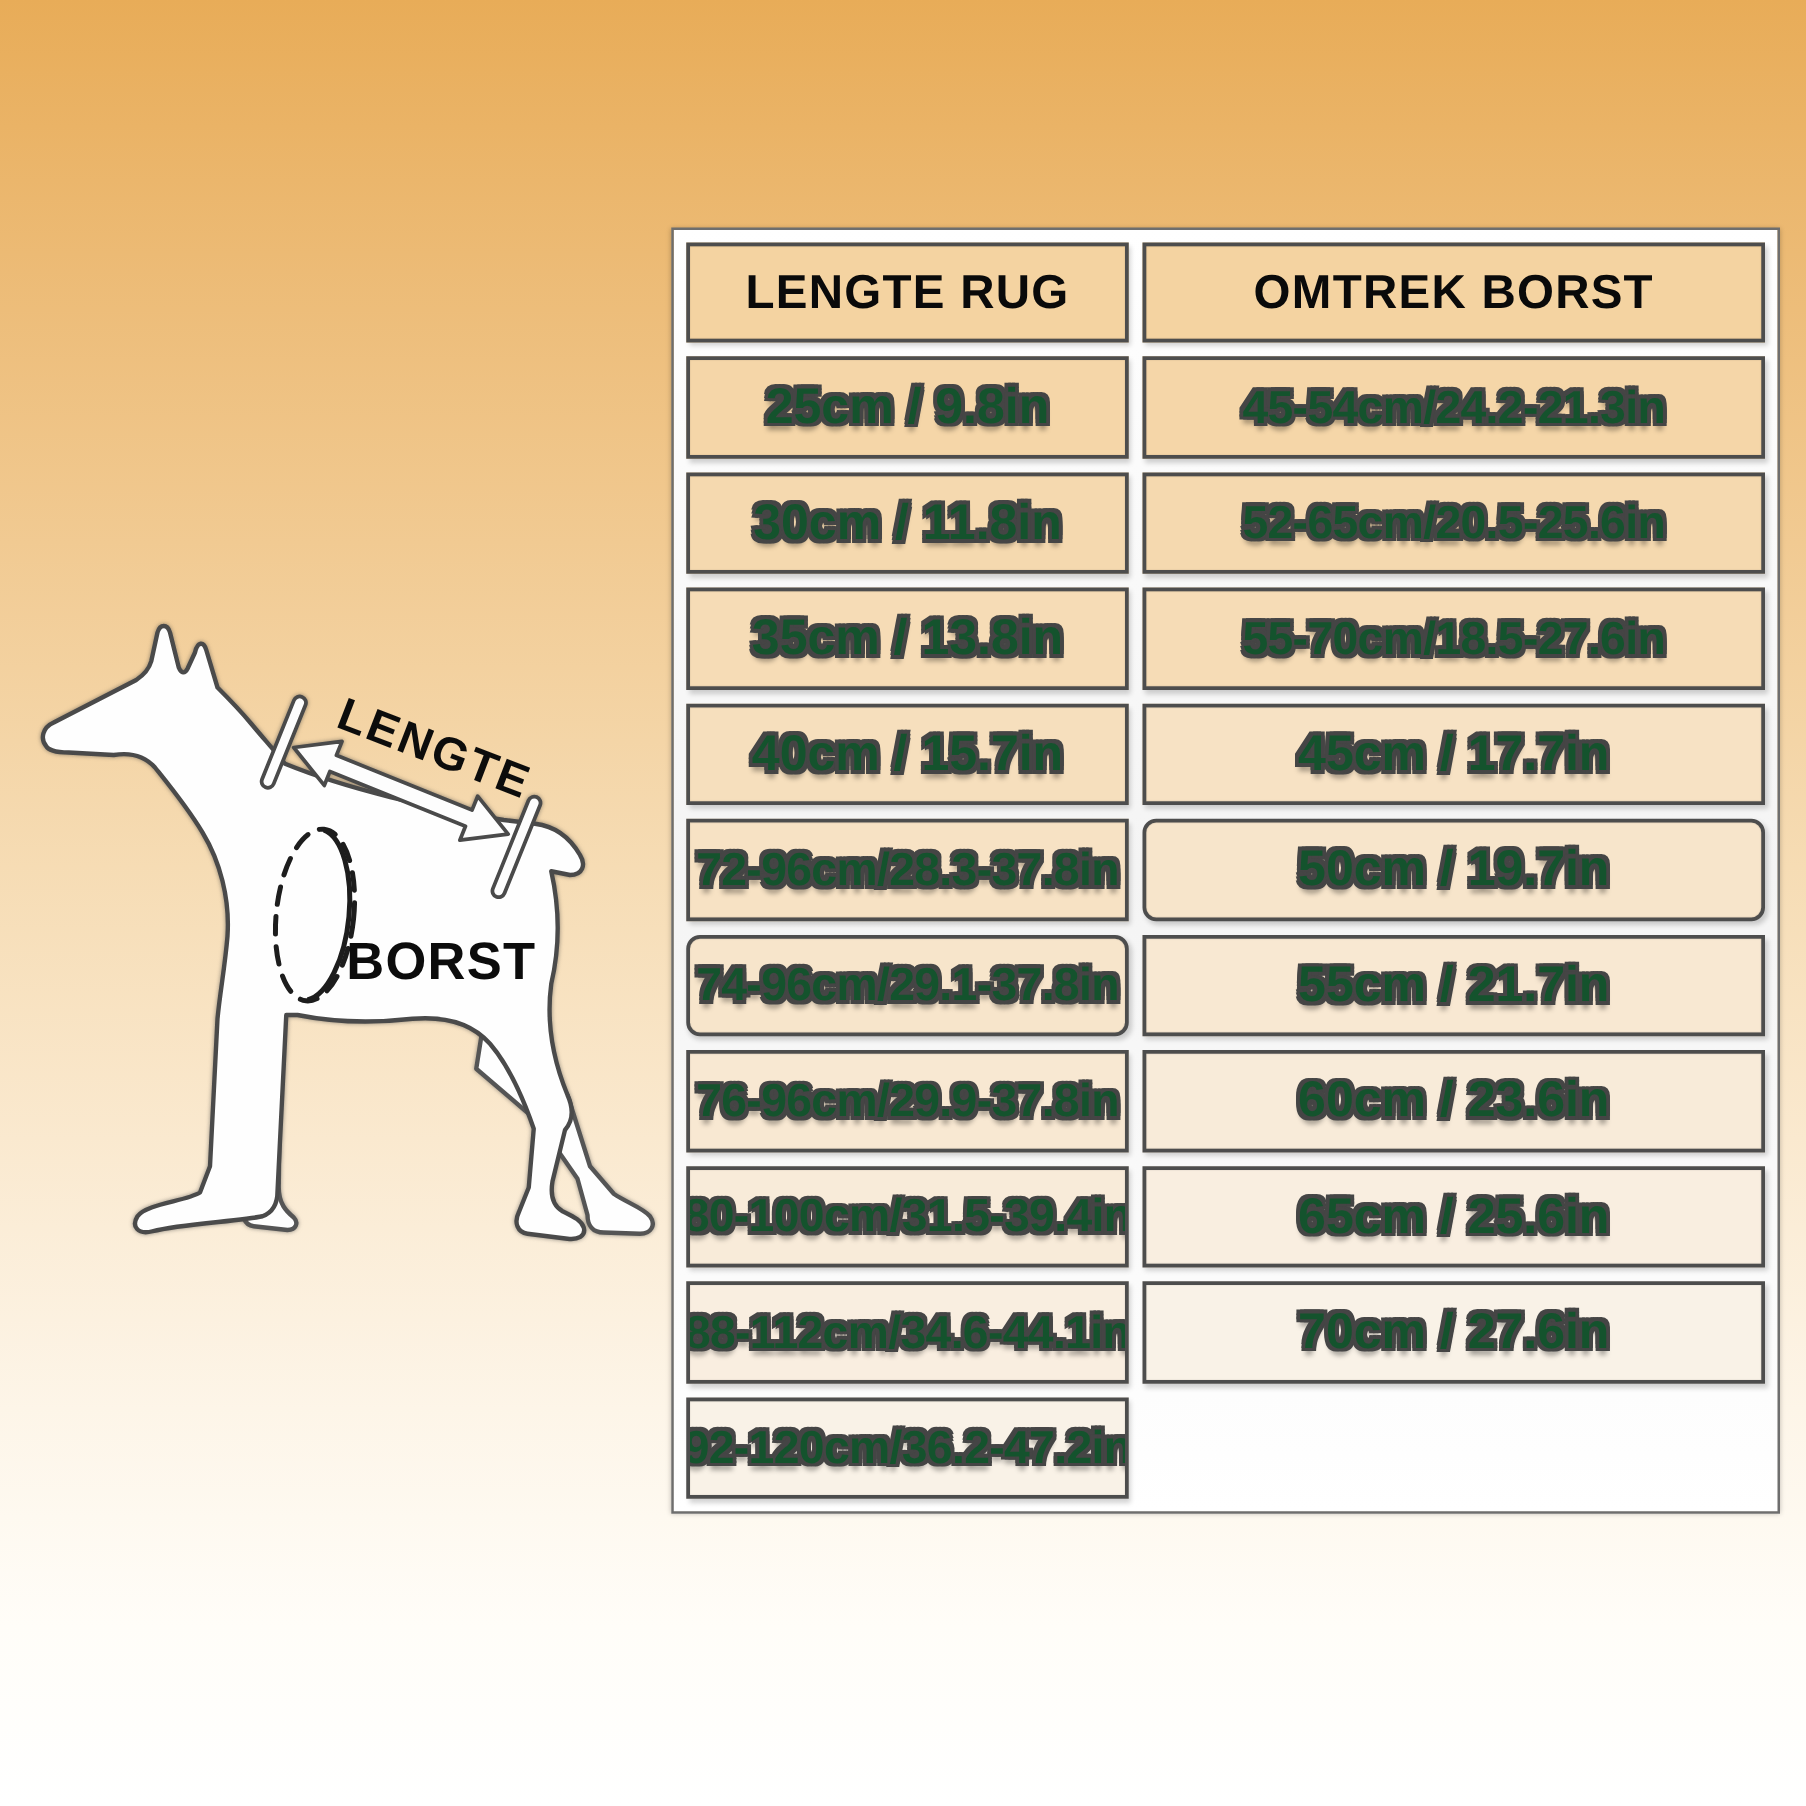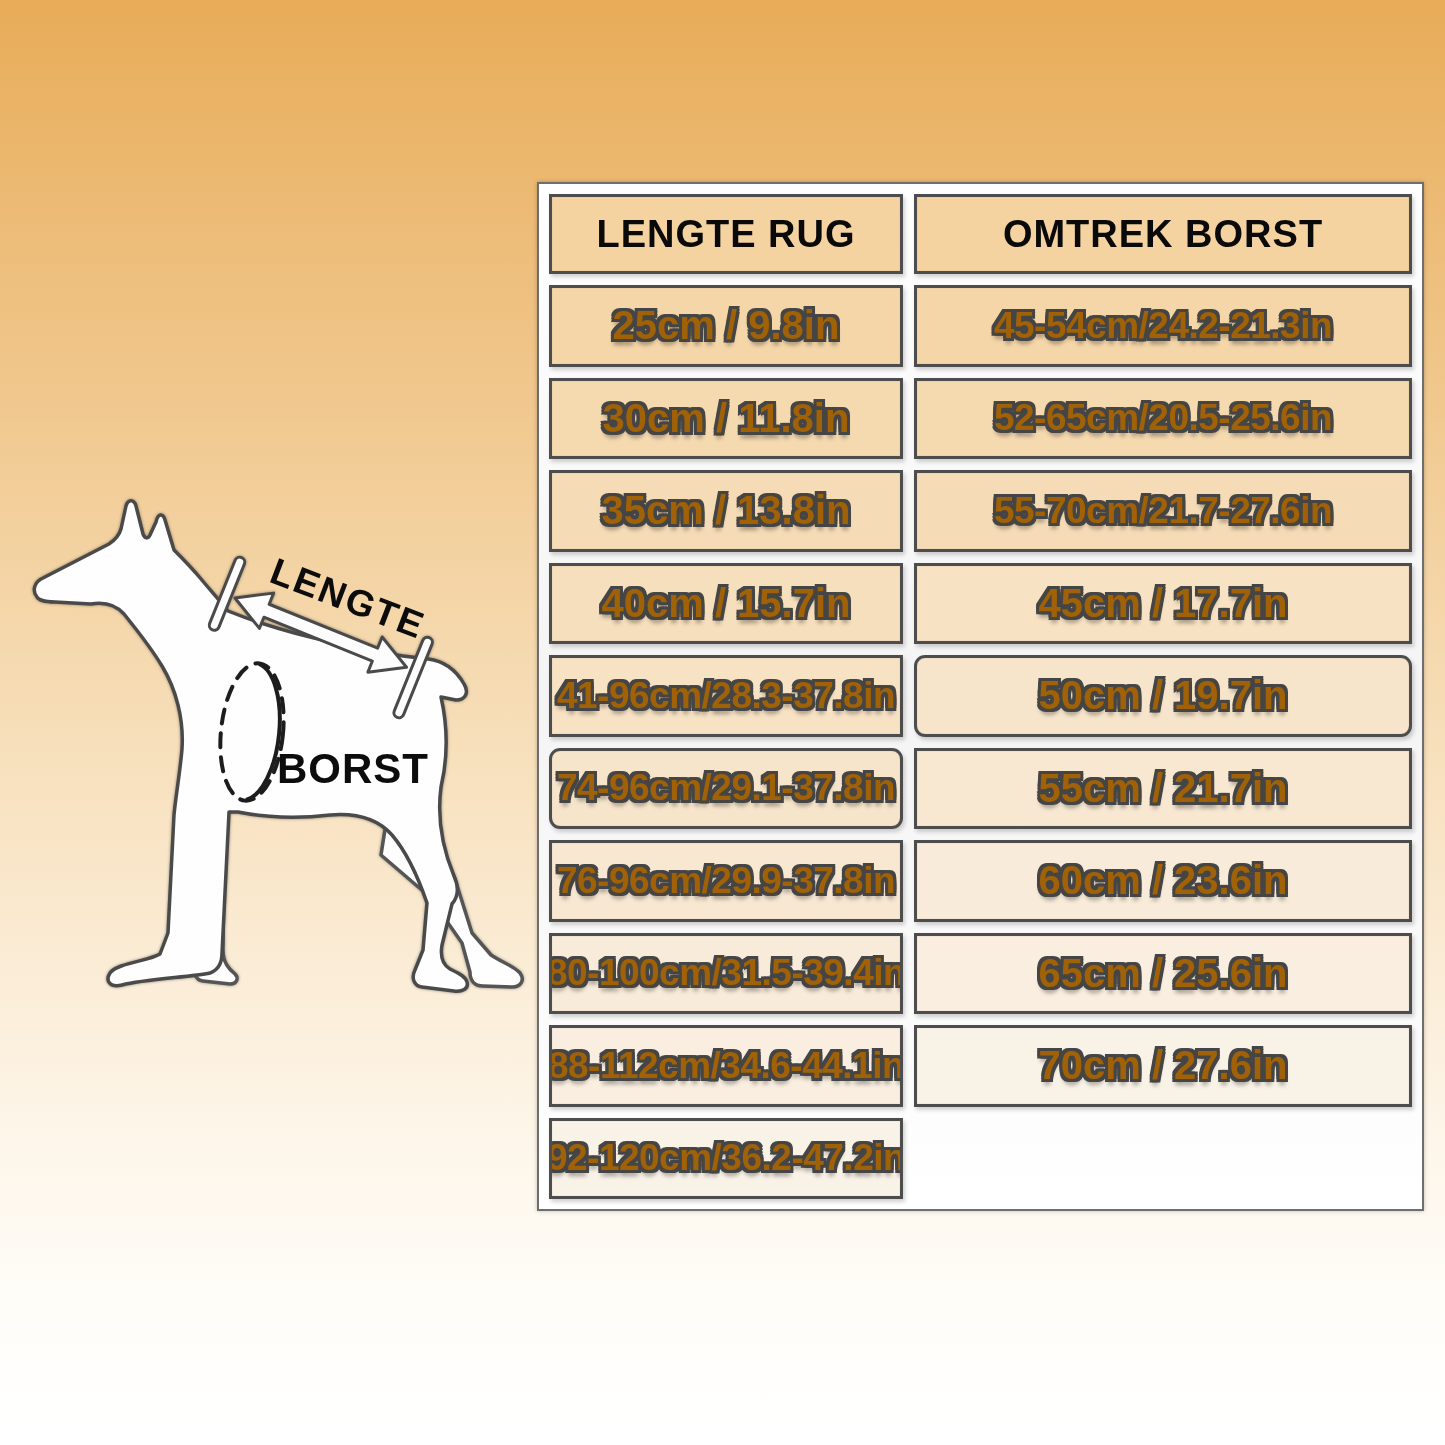--- a/index.html
+++ b/index.html
@@ -46,21 +46,21 @@
     border: 3px solid #4d4d4d;
     display: flex; align-items: center; justify-content: center;
     box-shadow: inset 0 0 1px rgba(0,0,0,0.3), 2px 3px 4px rgba(0,0,0,0.18);
     overflow: hidden;
   }
   .head-text {
     font-weight: 700; font-size: 38px; letter-spacing: 1px; color: #0a0a0a;
     white-space: nowrap;
   }
   .val {
-    font-weight: 700; white-space: nowrap; color: #a16207;
+    font-weight: 700; white-space: nowrap; color: #14532d;
     text-shadow:
       -3px -3px 0 #454545, 0 -3px 0 #454545, 3px -3px 0 #454545,
       -3px 0 0 #454545, 3px 0 0 #454545,
       -3px 3px 0 #454545, 0 3px 0 #454545, 3px 3px 0 #454545,
       -2px -2px 0 #454545, 2px -2px 0 #454545,
       -2px 2px 0 #454545, 2px 2px 0 #454545,
       0 6px 4px rgba(0,0,0,0.35);
   }
   .col1 .val { font-size: 40px; }
   .col2 .val { font-size: 37px; letter-spacing: -0.5px; }
@@ -171,32 +171,32 @@
     <span class="val">30cm / 11.8in</span>
   </div>
   <div class="cell rc2 col2">
     <span class="val">52-65cm/20.5-25.6in</span>
   </div>
 
   <div class="cell rc3 col1">
     <span class="val">35cm / 13.8in</span>
   </div>
   <div class="cell rc3 col2">
-    <span class="val">55-70cm/21.7-27.6in</span>
+    <span class="val">55-70cm/18.5-27.6in</span>
   </div>
 
   <div class="cell rc4 col1">
     <span class="val">40cm / 15.7in</span>
   </div>
 
   <div class="cell rc5 col1">
     <span class="val">45cm / 17.7in</span>
   </div>
   <div class="cell rc5 col2">
-    <span class="val">41-96cm/28.3-37.8in</span>
+    <span class="val">72-96cm/28.3-37.8in</span>
   </div>
 
   <div class="cell rc6 col1">
     <span class="val">50cm / 19.7in</span>
   </div>
   <div class="cell rc6 col2">
     <span class="val">74-96cm/29.1-37.8in</span>
   </div>
 
   <div class="cell rc7 col1">

